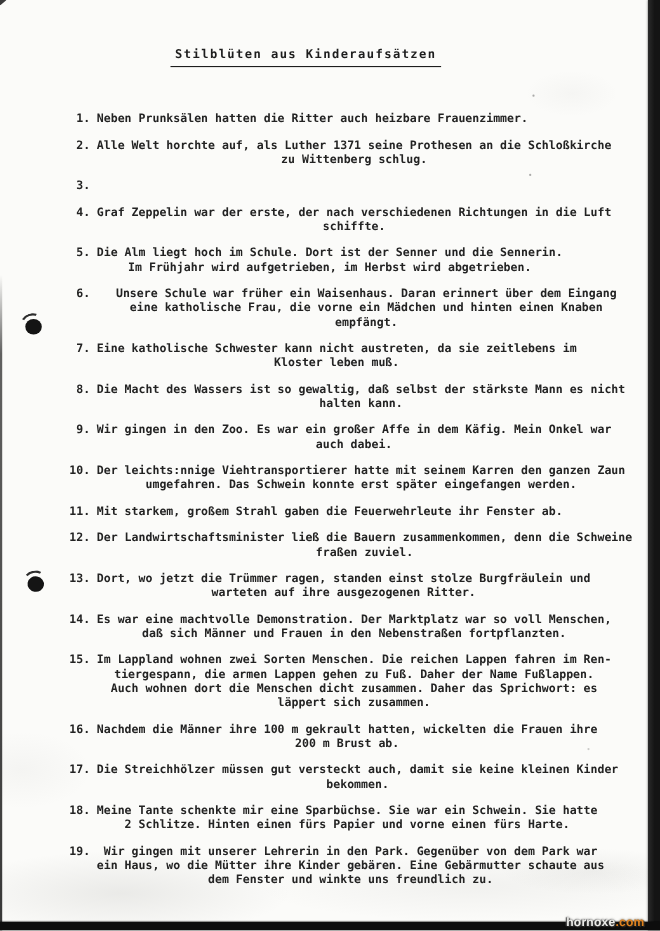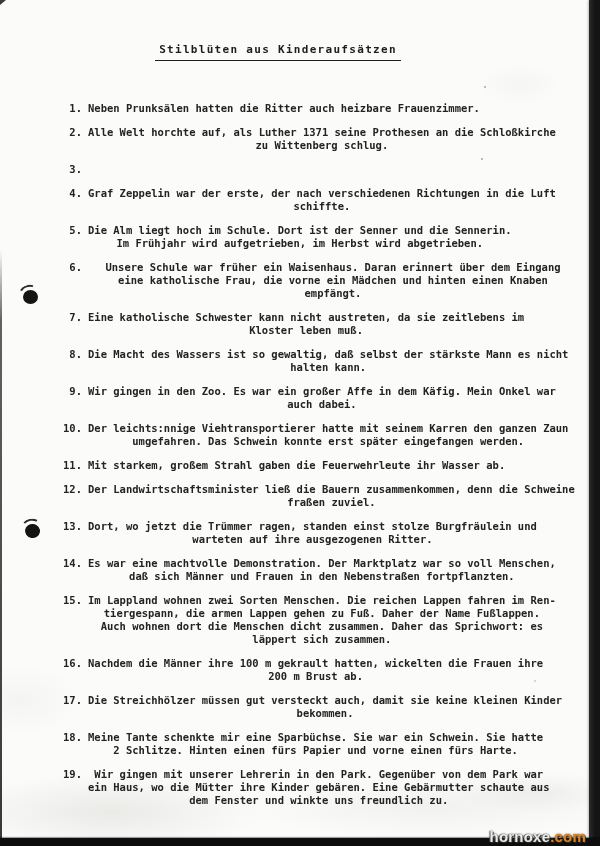--- a/index.html
+++ b/index.html
@@ -54,21 +54,21 @@
   .speck { position: absolute; width: 2px; height: 2px; border-radius: 50%; background: rgba(90,90,90,0.5); }
   .sp-a { left: 484px; top: 86px; }
   .sp-b { left: 481px; top: 158px; }
   .sp-c { left: 534px; top: 680px; opacity: .6; }
   .sp-d { left: 205px; top: 560px; opacity: .5; }
 
   
   .watermark {
     position: absolute; right: 14px; bottom: 1px; z-index: 5;
     font-family: "Liberation Sans", sans-serif;
-    font-weight: bold; font-size: 15px; letter-spacing: 0.2px;
+    font-weight: bold; font-size: 11px; letter-spacing: 0.2px;
     white-space: nowrap;
   }
   .watermark .wm-name {
     color: #ebebe8;
     text-shadow: 0 0 2px #444, 1px 1px 1px #2c2c2c, -1px 0 1px #555;
   }
   .watermark .wm-tld {
     color: #de8220;
     text-shadow: 0 0 2px #3a2a10, 1px 1px 1px #2c2c2c;
   }
@@ -156,21 +156,21 @@
     <span class="txt">Wir gingen in den Zoo. Es war ein großer Affe in dem Käfig. Mein Onkel war
 auch dabei.</span>
   </div>
     <div class="item">
     <span class="num">10.</span>
     <span class="txt">Der leichts:nnige Viehtransportierer hatte mit seinem Karren den ganzen Zaun
 umgefahren. Das Schwein konnte erst später eingefangen werden.</span>
   </div>
     <div class="item">
     <span class="num">11.</span>
-    <span class="txt">Mit starkem, großem Strahl gaben die Feuerwehrleute ihr Wasser ab.</span>
+    <span class="txt">Mit starkem, großem Strahl gaben die Feuerwehrleute ihr Fenster ab.</span>
   </div>
     <div class="item">
     <span class="num">12.</span>
     <span class="txt">Der Landwirtschaftsminister ließ die Bauern zusammenkommen, denn die Schweine
 fraßen zuviel.</span>
   </div>
     <div class="item">
     <span class="num">13.</span>
     <span class="txt">Dort, wo jetzt die Trümmer ragen, standen einst stolze Burgfräulein und
 warteten auf ihre ausgezogenen Ritter.</span>

